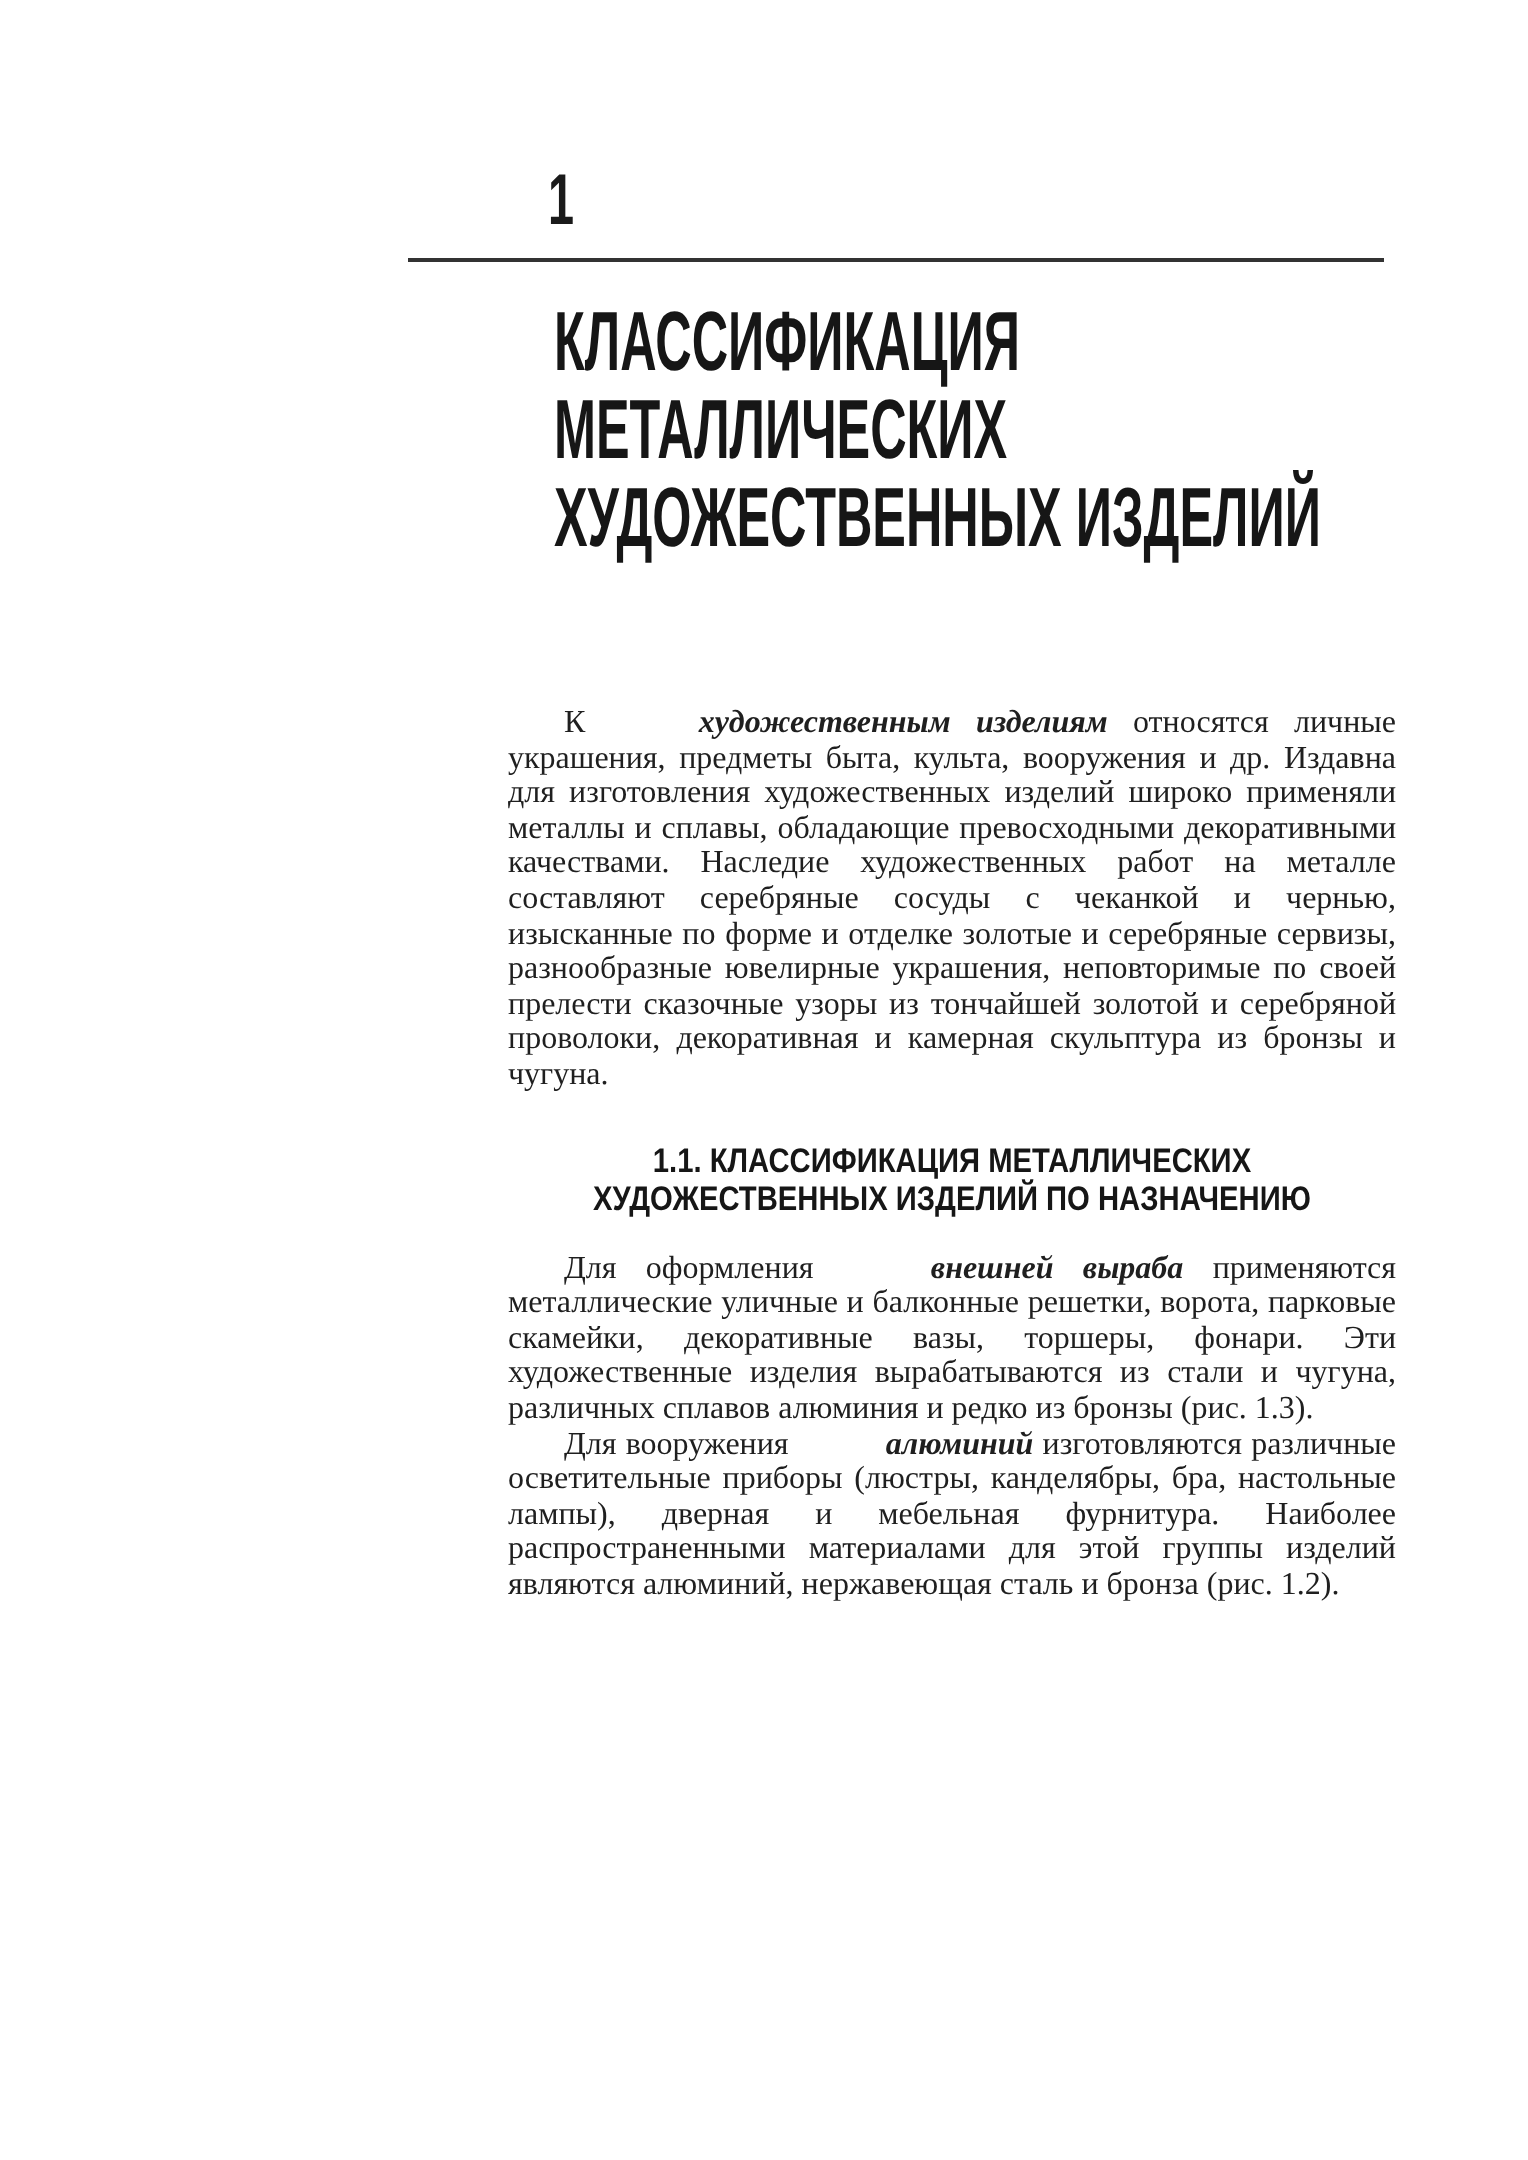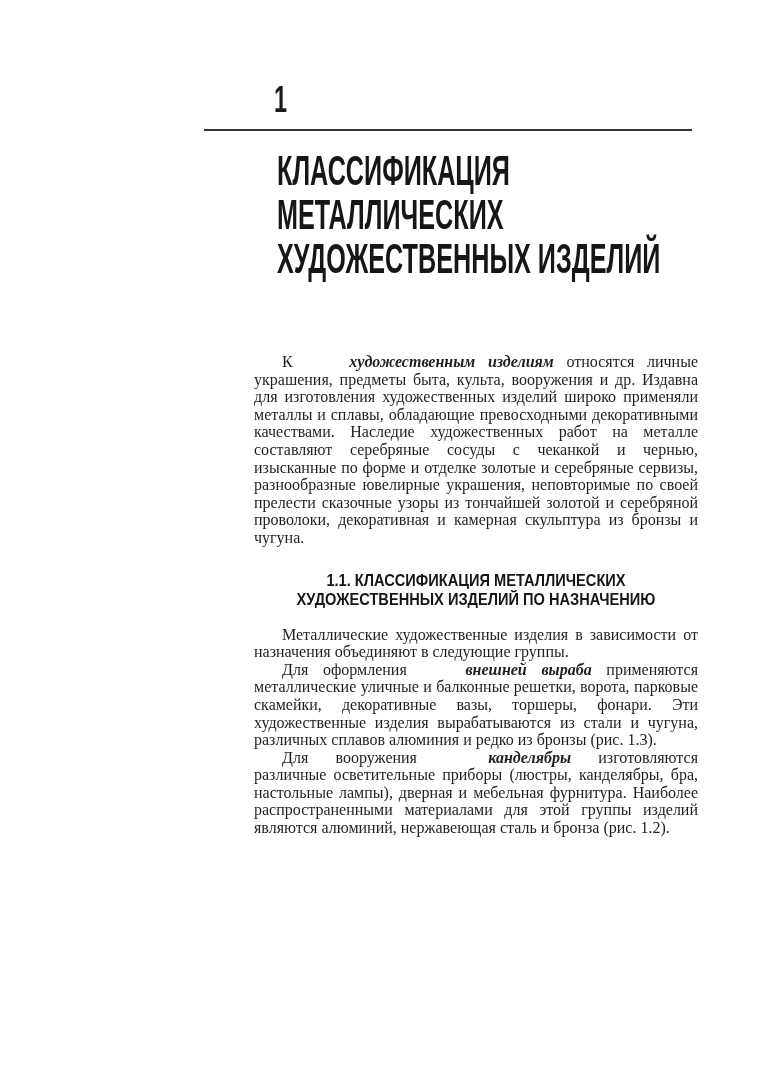--- a/index.html
+++ b/index.html
@@ -104,21 +104,20 @@
 
   <div class="text-column">
 
     <p><span class="run normal">К </span><span class="run bold-italic">художественным изделиям</span><span class="run normal"> относятся личные украшения, предметы быта, культа, вооружения и др. Издавна для изготовления художественных изделий широко применяли металлы и сплавы, обла­дающие превосходными декоративными качествами. Наследие худо­жественных работ на металле составляют серебряные сосуды с чекан­кой и чернью, изысканные по форме и отделке золотые и серебряные сервизы, разнообразные ювелирные украшения, неповторимые по своей прелести сказочные узоры из тончайшей золотой и серебряной проволоки, декоративная и камерная скульптура из бронзы и чугуна.</span></p>
 
     <h2 class="section-heading">
       <span>1.1. КЛАССИФИКАЦИЯ МЕТАЛЛИЧЕСКИХ</span>
       <span>ХУДОЖЕСТВЕННЫХ ИЗДЕЛИЙ ПО НАЗНАЧЕНИЮ</span>
     </h2>
 
-    <p><span class="run normal">Металлические художественные изделия в зависимости от на­значения объединяют в следующие группы.</span></p>
 
     <p><span class="run normal">Для оформления </span><span class="run bold-italic">внешней выраба</span><span class="run normal"> применяются металлические уличные и балконные решетки, ворота, парковые скамейки, декора­тивные вазы, торшеры, фонари. Эти художественные изделия выраба­тываются из стали и чугуна, различных сплавов алюминия и редко из бронзы (рис. 1.3).</span></p>
 
-    <p><span class="run normal">Для вооружения </span><span class="run bold-italic">канделябры</span><span class="run normal"> изготовляются различные освети­тельные приборы (люстры, канделябры, бра, настольные лампы), дверная и мебельная фурнитура. Наиболее распространенными мате­риалами для этой группы изделий являются алюминий, нержавеющая сталь и бронза (рис. 1.2).</span></p>
+    <p><span class="run normal">Для вооружения </span><span class="run bold-italic">алюминий</span><span class="run normal"> изготовляются различные освети­тельные приборы (люстры, канделябры, бра, настольные лампы), дверная и мебельная фурнитура. Наиболее распространенными мате­риалами для этой группы изделий являются алюминий, нержавеющая сталь и бронза (рис. 1.2).</span></p>
 
   </div>
 
 </div>
 
 </body></html>

